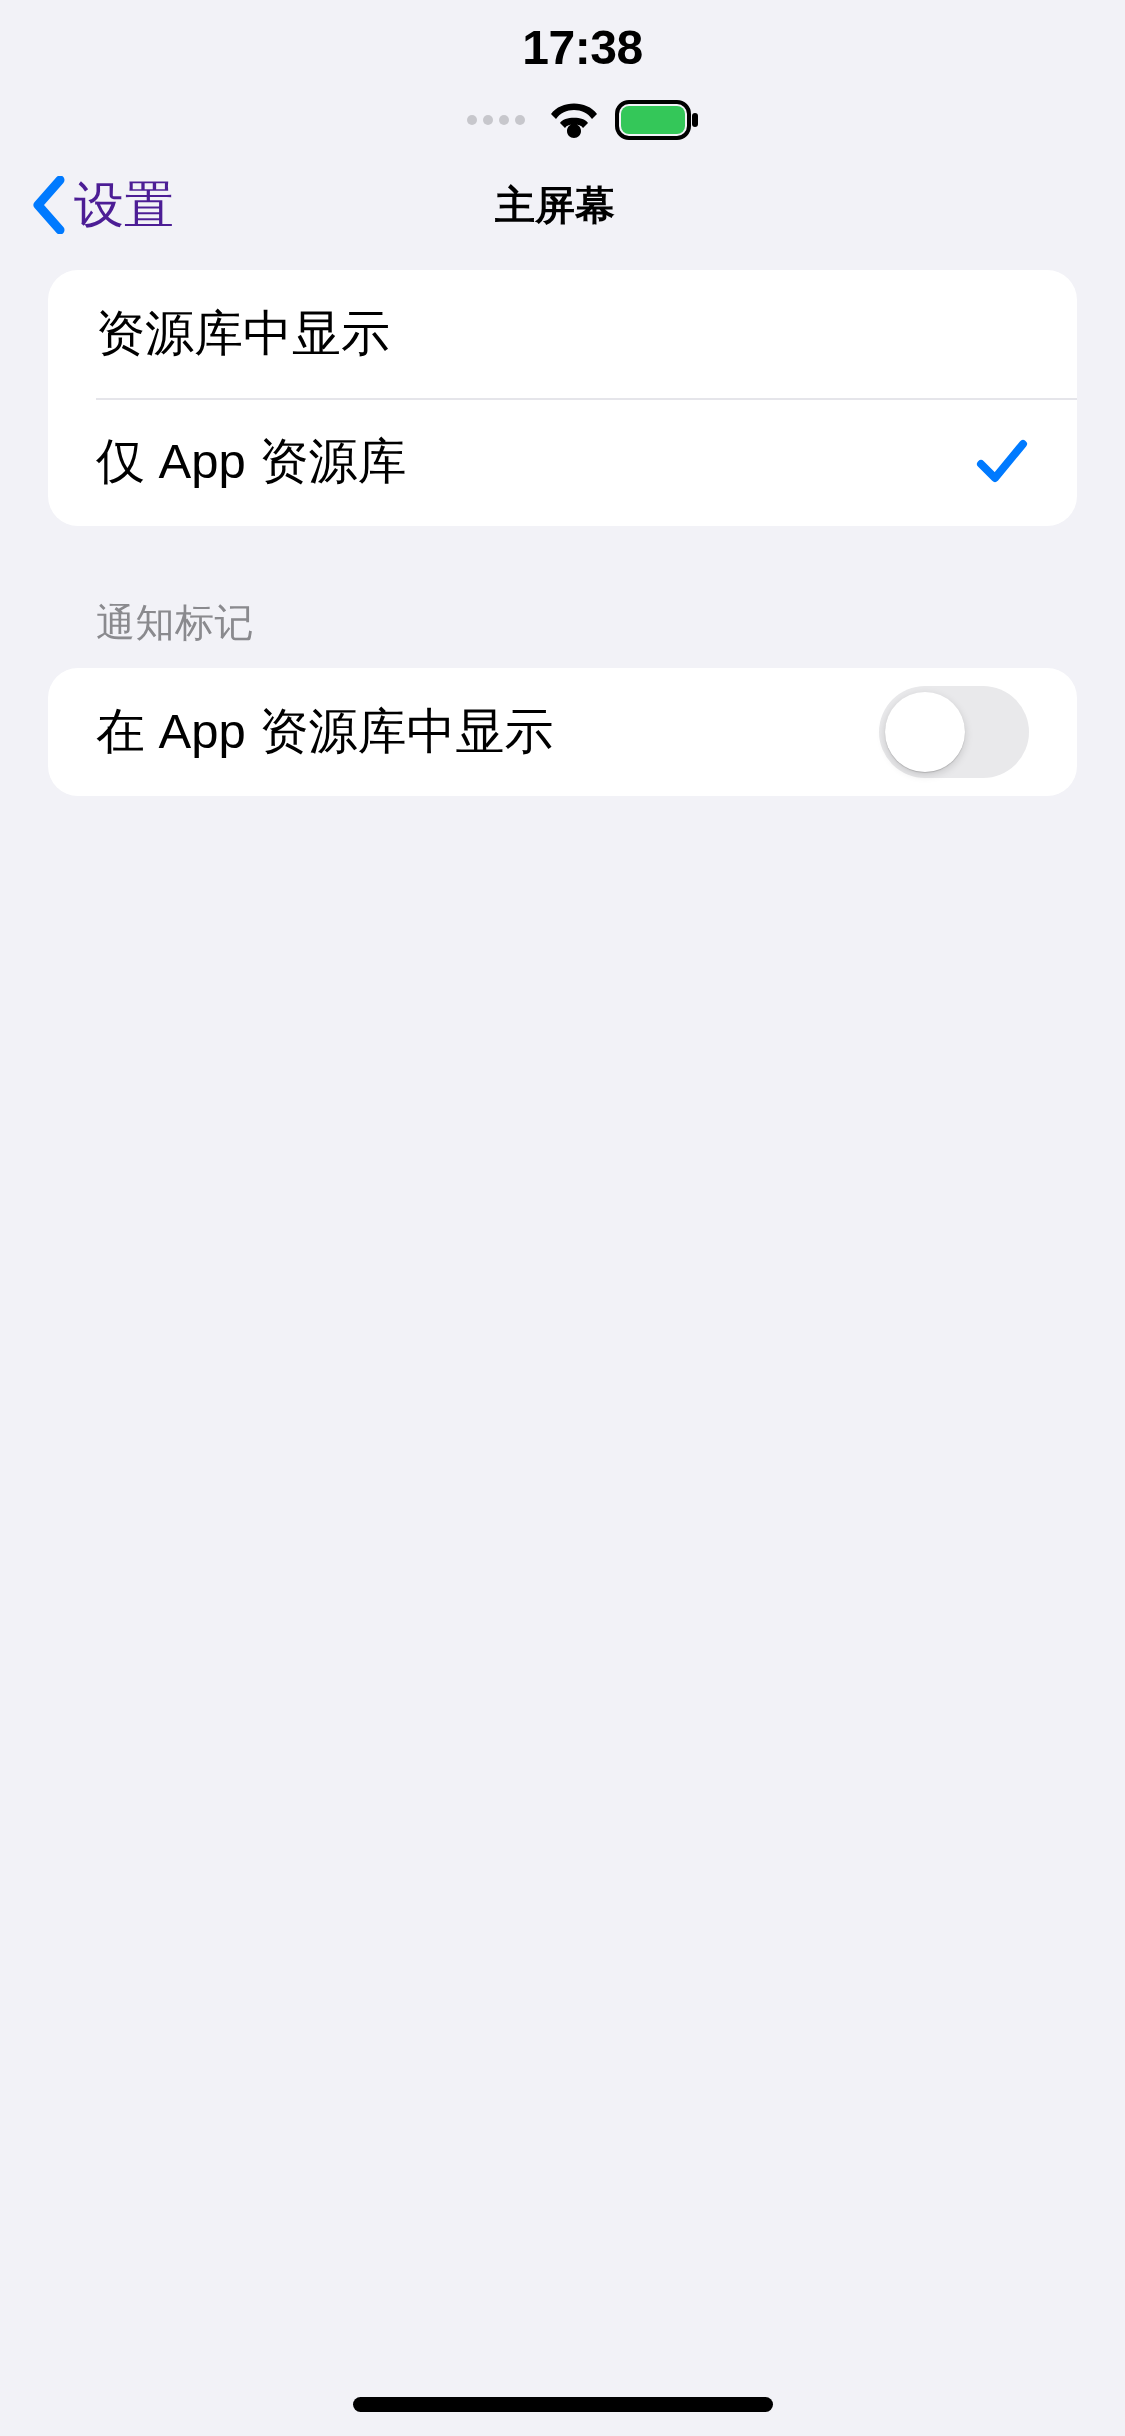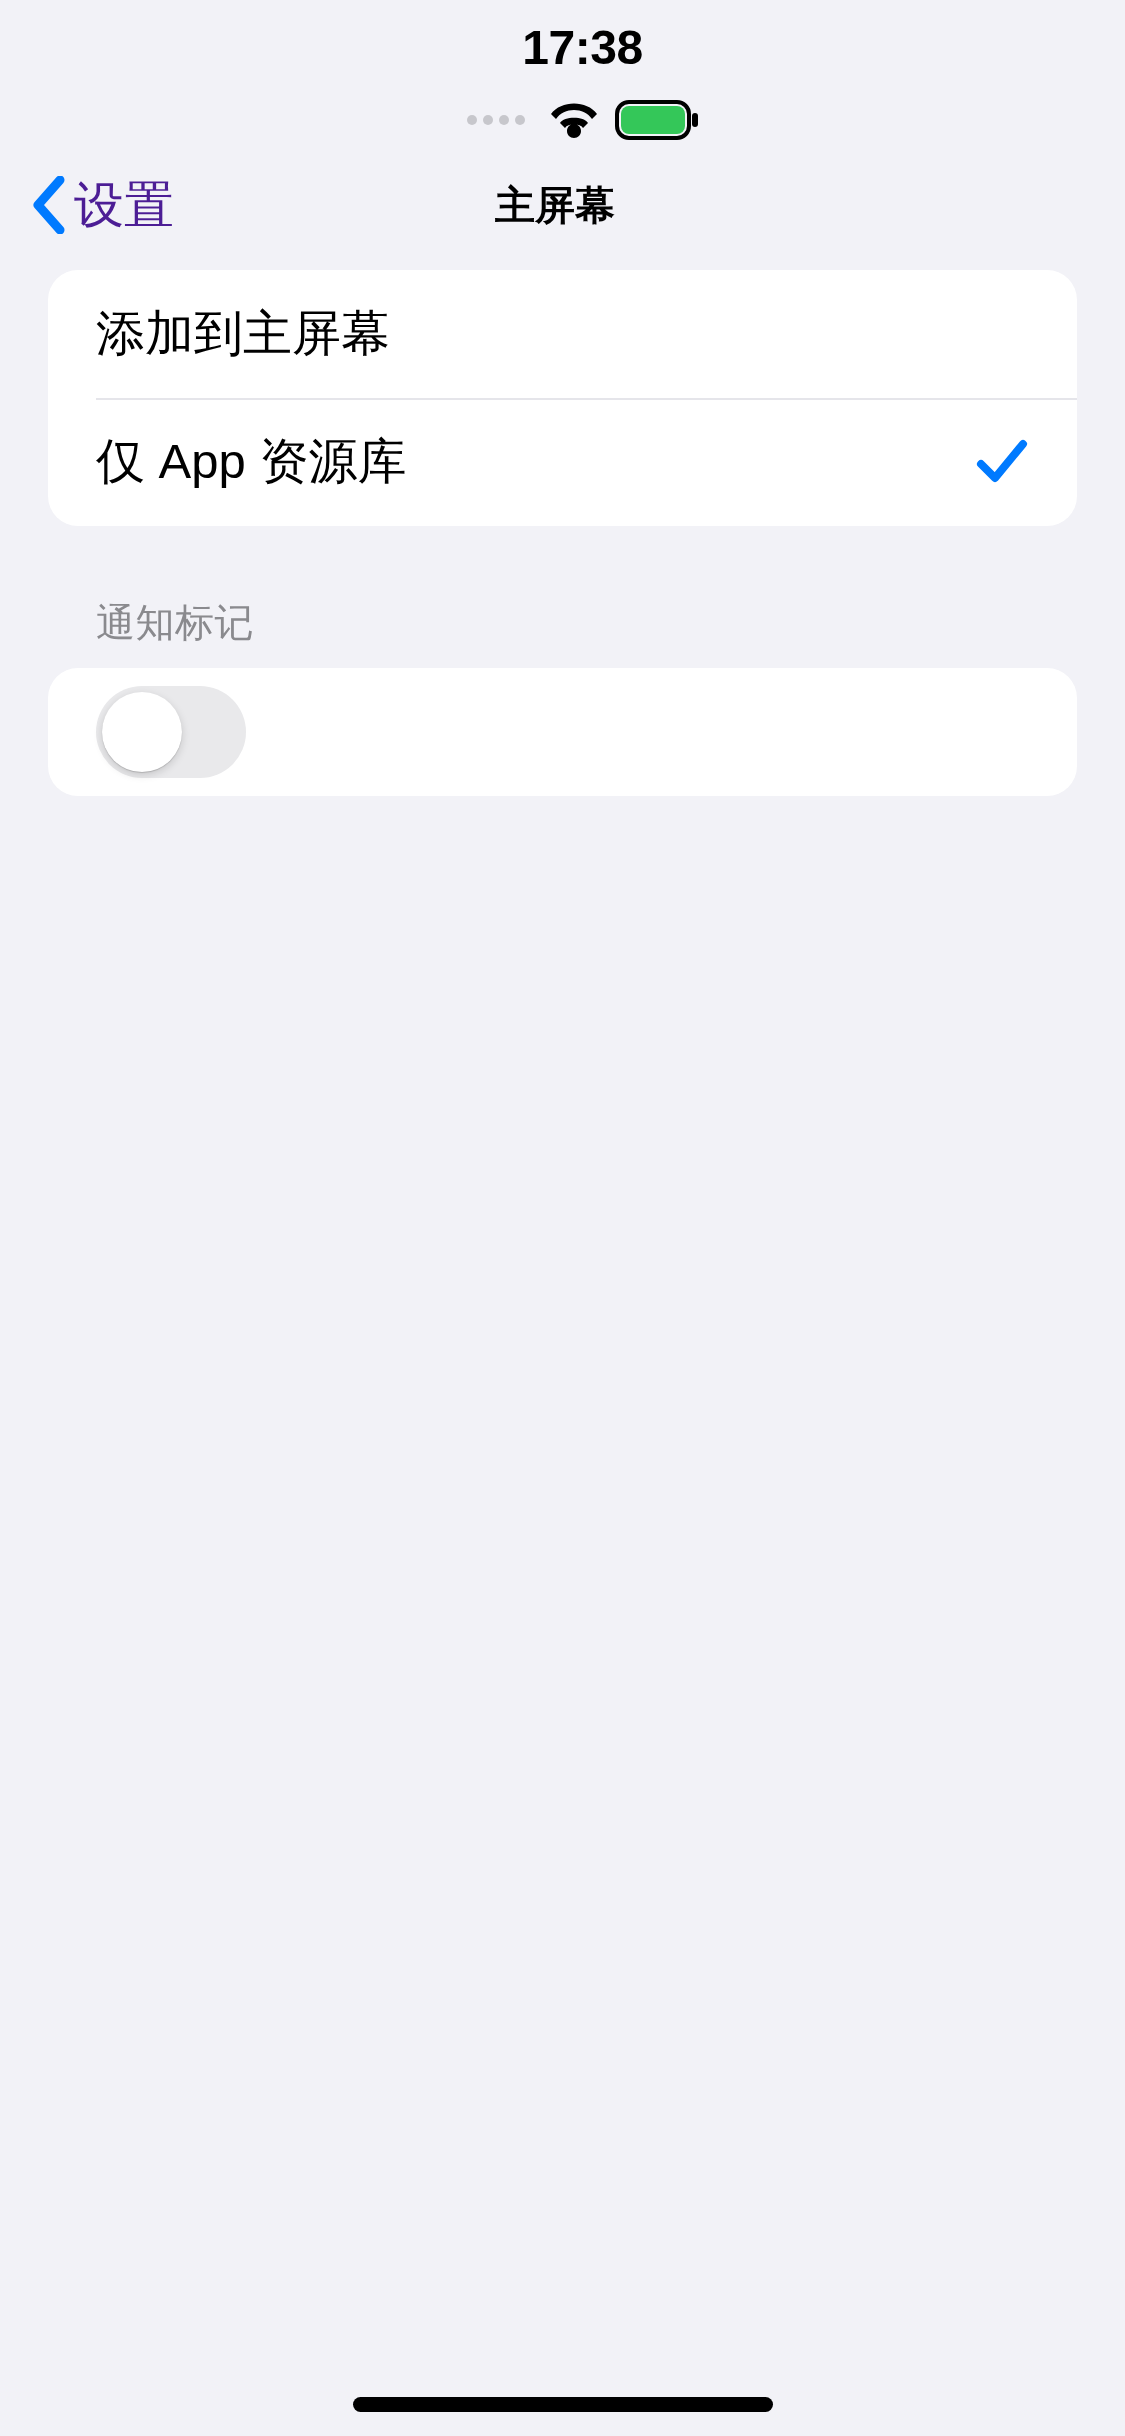--- a/index.html
+++ b/index.html
@@ -193,35 +193,36 @@
     </span>
     <span>设置</span>
   </div>
   <div class="nav-title">主屏幕</div>
 </div>
 
 <div class="content">
 
   <div class="group">
     <div class="row">
-      <span>添加到主屏幕</span>
+      <span>资源库中显示</span>
     </div>
     <div class="row">
       <span>仅 App 资源库</span>
       <span class="check-icon">
         <svg width="54" height="52" viewBox="0 0 54 52">
           <polyline points="6,28 20,42 48,8" fill="none" stroke="#007aff" stroke-width="8" stroke-linecap="round" stroke-linejoin="round"></polyline>
         </svg>
       </span>
     </div>
   </div>
 
   <div class="section-header">通知标记</div>
   <div class="group">
     <div class="row">
+      <span>在 App 资源库中显示</span>
       <div class="toggle off">
         <div class="knob"></div>
       </div>
     </div>
   </div>
 
 
 </div>
 
 <div class="home-indicator"></div>

